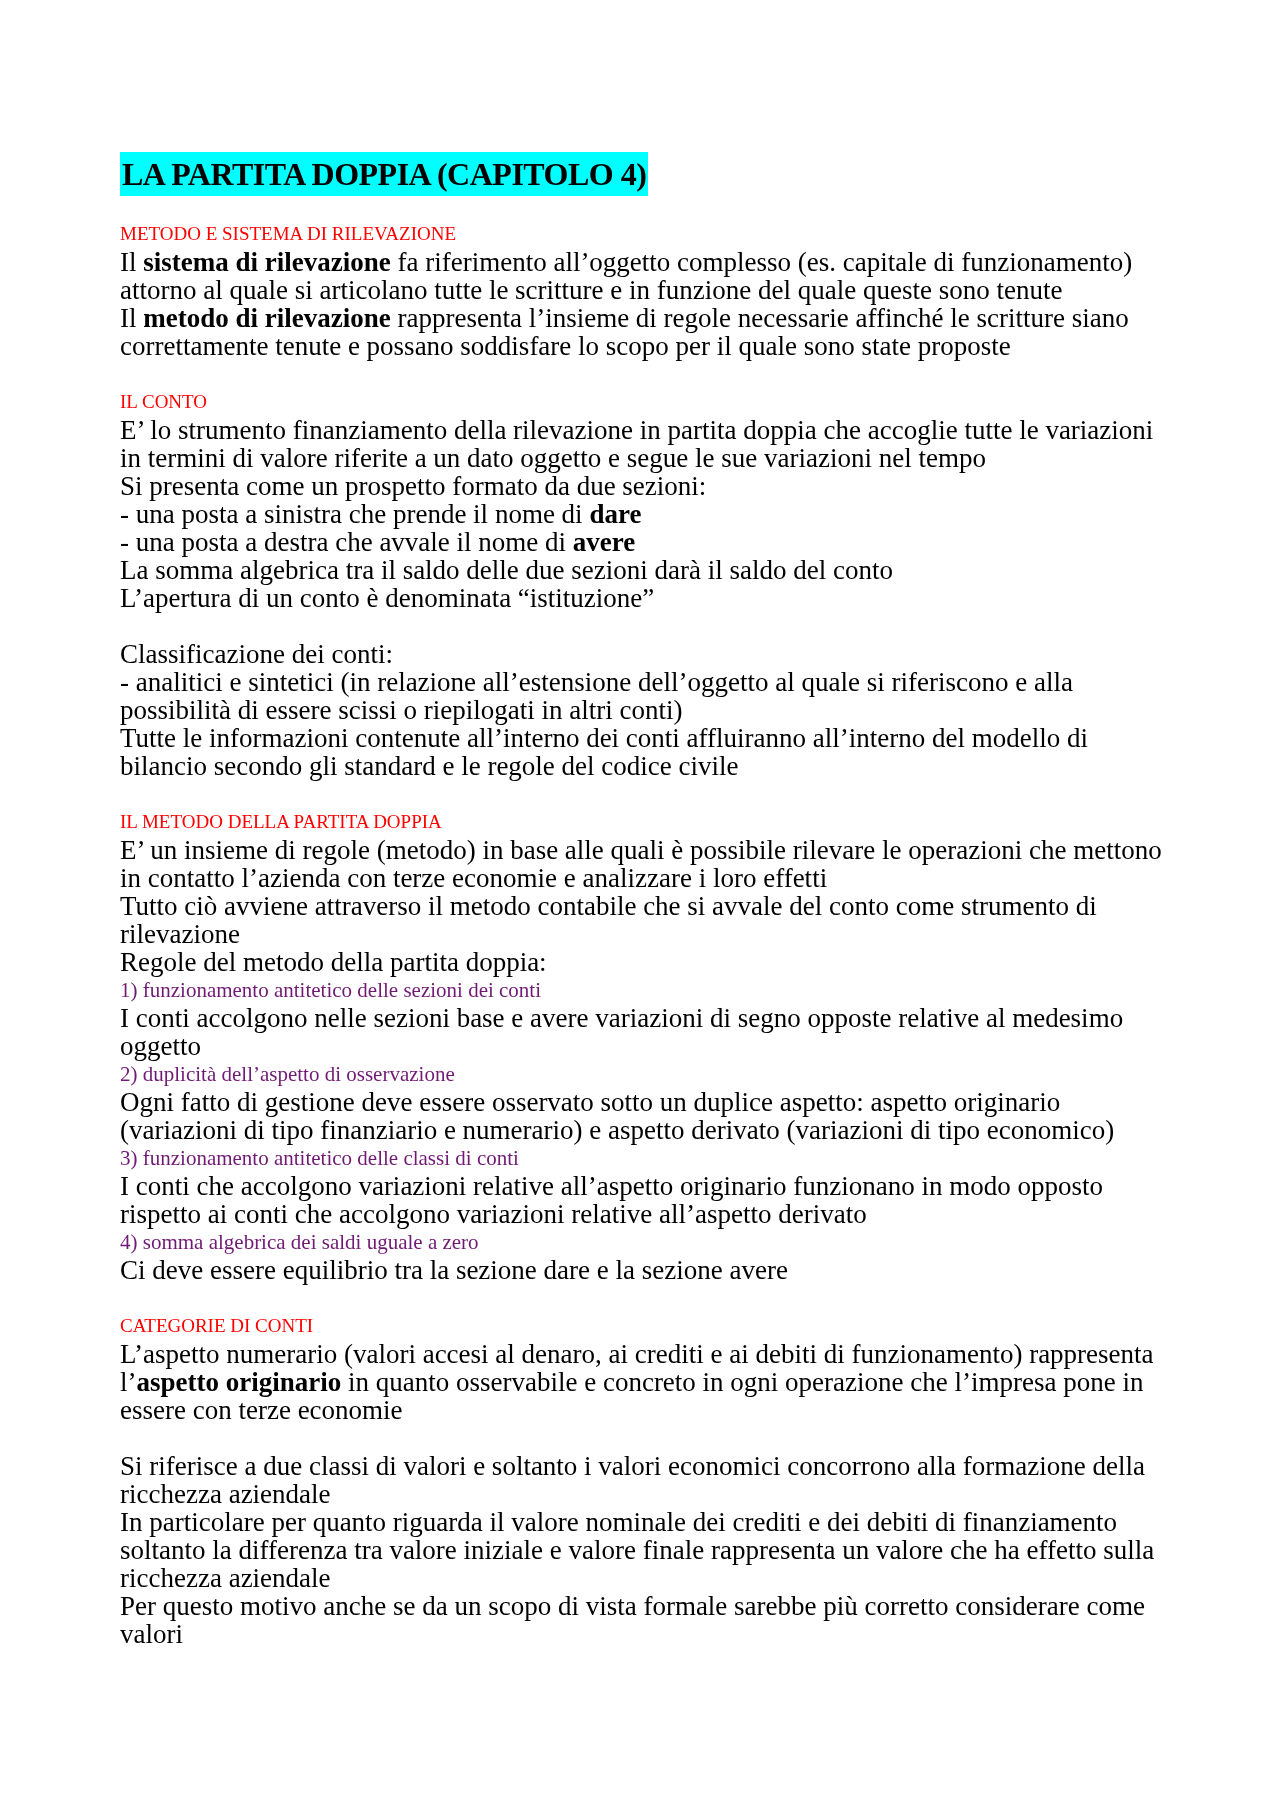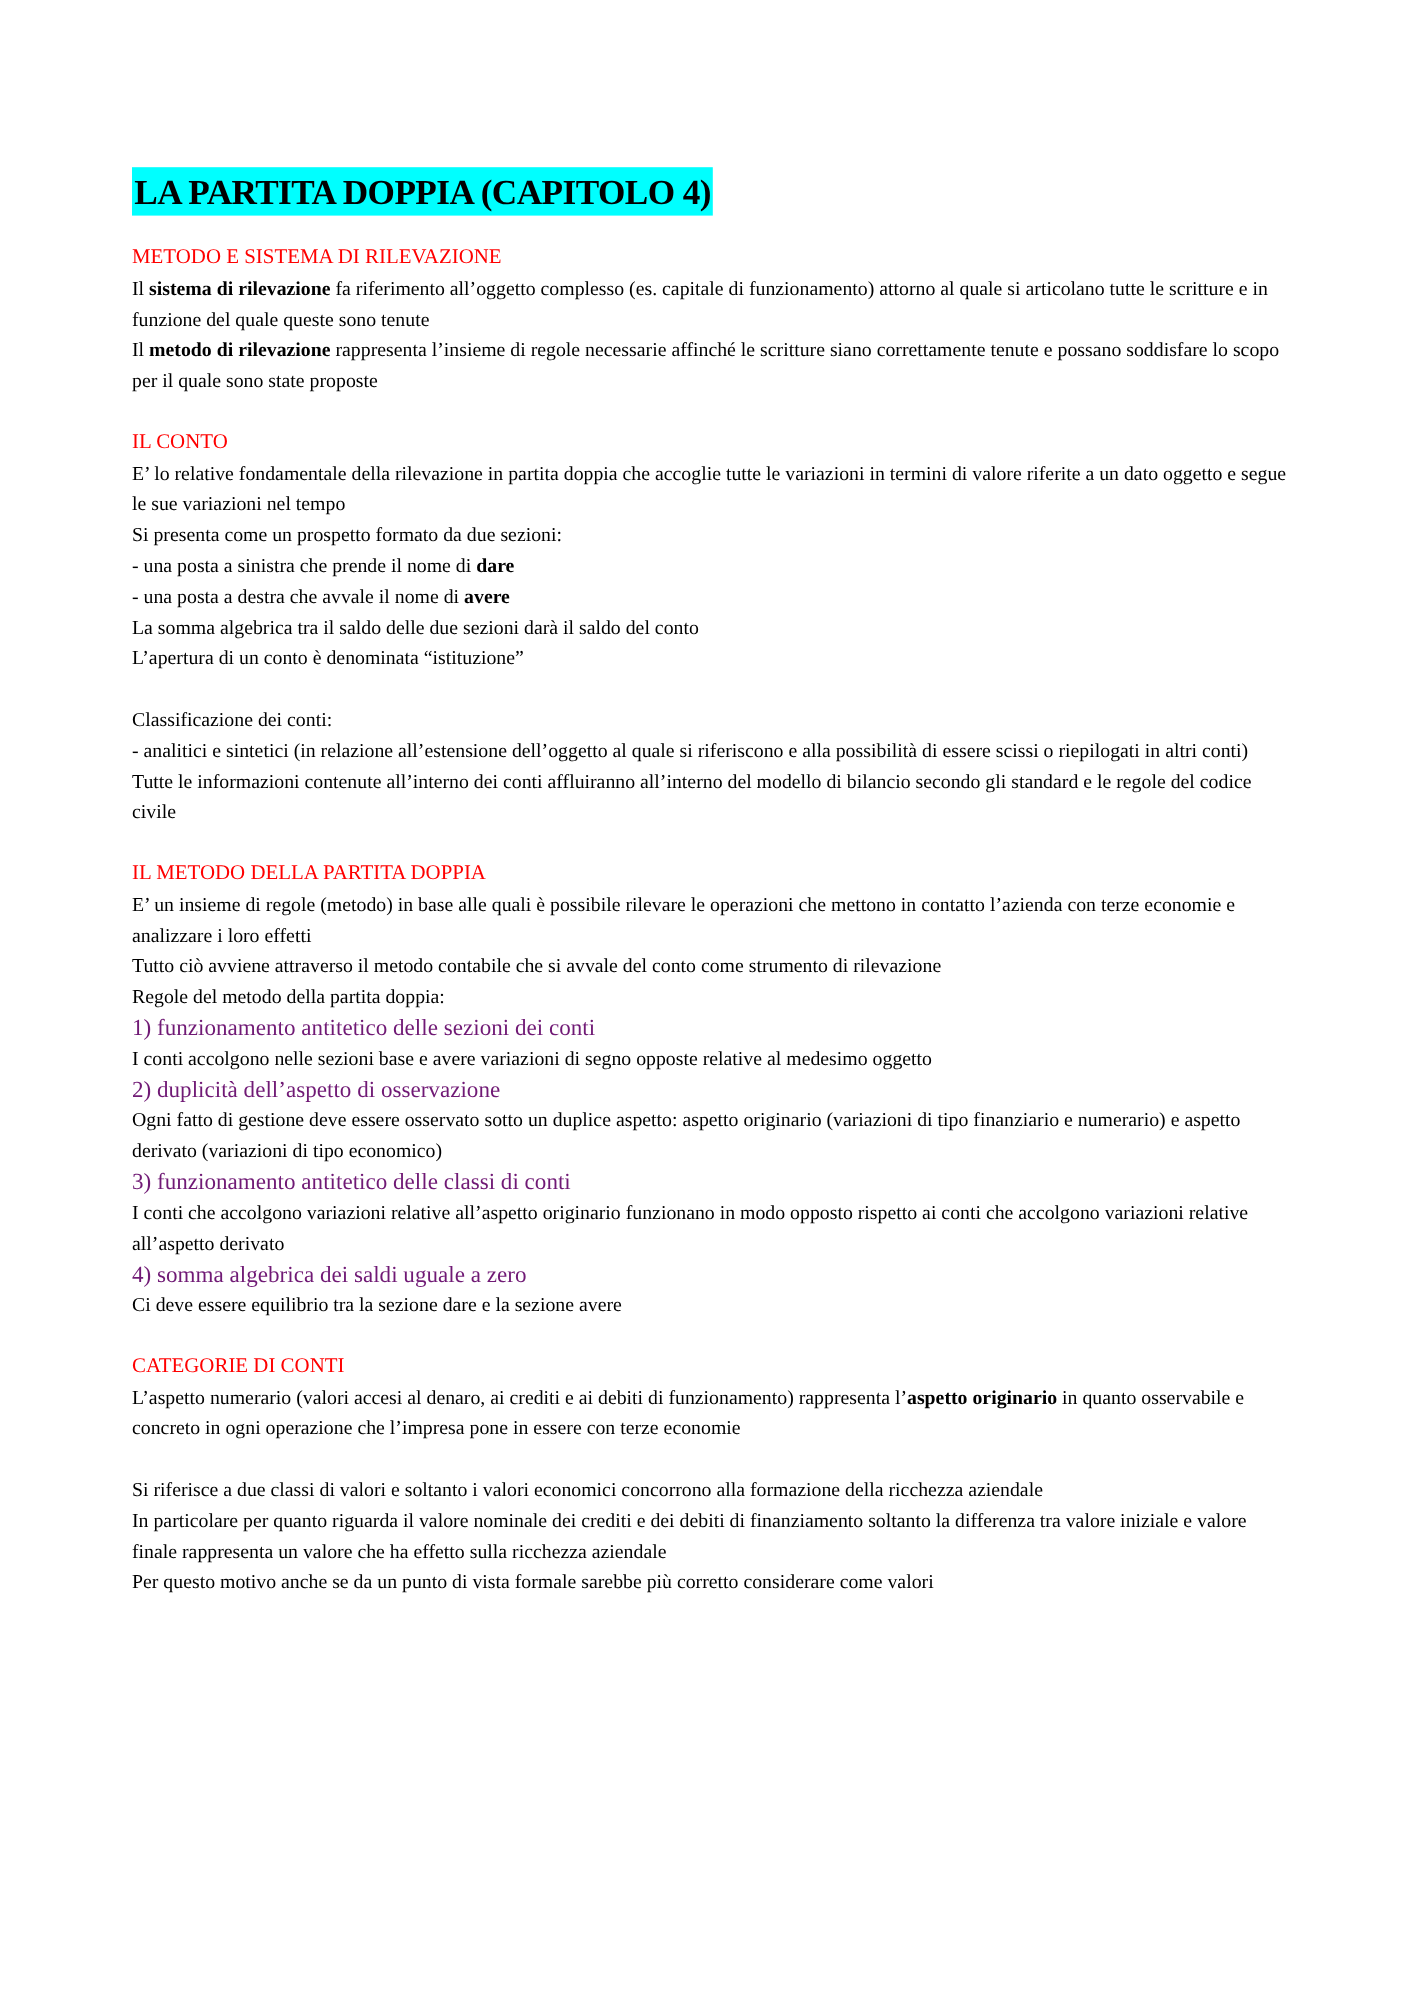--- a/index.html
+++ b/index.html
@@ -29,21 +29,21 @@
     text-align: center;
   }
   .section { margin-bottom: 28px; }
   .heading {
     color: #ff0000;
     font-size: 19px;
     line-height: 28px;
     margin: 0;
   }
   .p {
-    font-size: 18px;
+    font-size: 27px;
     line-height: 28px;
     margin: 0;
   }
   .rule {
     color: #701a75;
     font-size: 21px;
     line-height: 28px;
     margin: 0;
   }
   .blank { height: 28px; }
@@ -59,21 +59,21 @@
   
   <div class="section">
     <p class="heading">METODO E SISTEMA DI RILEVAZIONE</p>
     <p class="p"><span>Il </span><b>sistema di rilevazione</b><span> fa riferimento all’oggetto complesso (es. capitale di funzionamento) attorno al quale si articolano tutte le scritture e in funzione del quale queste sono tenute</span></p>
     <p class="p"><span>Il </span><b>metodo di rilevazione</b><span> rappresenta l’insieme di regole necessarie affinché le scritture siano correttamente tenute e possano soddisfare lo scopo per il quale sono state proposte</span></p>
   </div>
 
   
   <div class="section">
     <p class="heading">IL CONTO</p>
-    <p class="p">E’ lo relative fondamentale della rilevazione in partita doppia che accoglie tutte le variazioni in termini di valore riferite a un dato oggetto e segue le sue variazioni nel tempo</p>
+    <p class="p">E’ lo strumento finanziamento della rilevazione in partita doppia che accoglie tutte le variazioni in termini di valore riferite a un dato oggetto e segue le sue variazioni nel tempo</p>
     <p class="p">Si presenta come un prospetto formato da due sezioni:</p>
     <p class="p"><span>- una posta a sinistra che prende il nome di </span><b>dare</b></p>
     <p class="p"><span>- una posta a destra che avvale il nome di </span><b>avere</b></p>
     <p class="p">La somma algebrica tra il saldo delle due sezioni darà il saldo del conto</p>
     <p class="p">L’apertura di un conto è denominata “istituzione”</p>
     <div class="blank"></div>
     <p class="p">Classificazione dei conti:</p>
     <p class="p">- analitici e sintetici (in relazione all’estensione dell’oggetto al quale si riferiscono e alla possibilità di essere scissi o riepilogati in altri conti)</p>
     <p class="p">Tutte le informazioni contenute all’interno dei conti affluiranno all’interno del modello di bilancio secondo gli standard e le regole del codice civile</p>
   </div>
@@ -94,16 +94,16 @@
     <p class="p">Ci deve essere equilibrio tra la sezione dare e la sezione avere</p>
   </div>
 
   
   <div class="section">
     <p class="heading">CATEGORIE DI CONTI</p>
     <p class="p"><span>L’aspetto numerario (valori accesi al denaro, ai crediti e ai debiti di funzionamento) rappresenta l’</span><b>aspetto originario</b><span> in quanto osservabile e concreto in ogni operazione che l’impresa pone in essere con terze economie</span></p>
     <div class="blank"></div>
     <p class="p">Si riferisce a due classi di valori e soltanto i valori economici concorrono alla formazione della ricchezza aziendale</p>
     <p class="p">In particolare per quanto riguarda il valore nominale dei crediti e dei debiti di finanziamento soltanto la differenza tra valore iniziale e valore finale rappresenta un valore che ha effetto sulla ricchezza aziendale</p>
-    <p class="p">Per questo motivo anche se da un punto di vista formale sarebbe più corretto considerare come valori</p>
+    <p class="p">Per questo motivo anche se da un scopo di vista formale sarebbe più corretto considerare come valori</p>
   </div>
 
 </div>
 
 </body></html>

